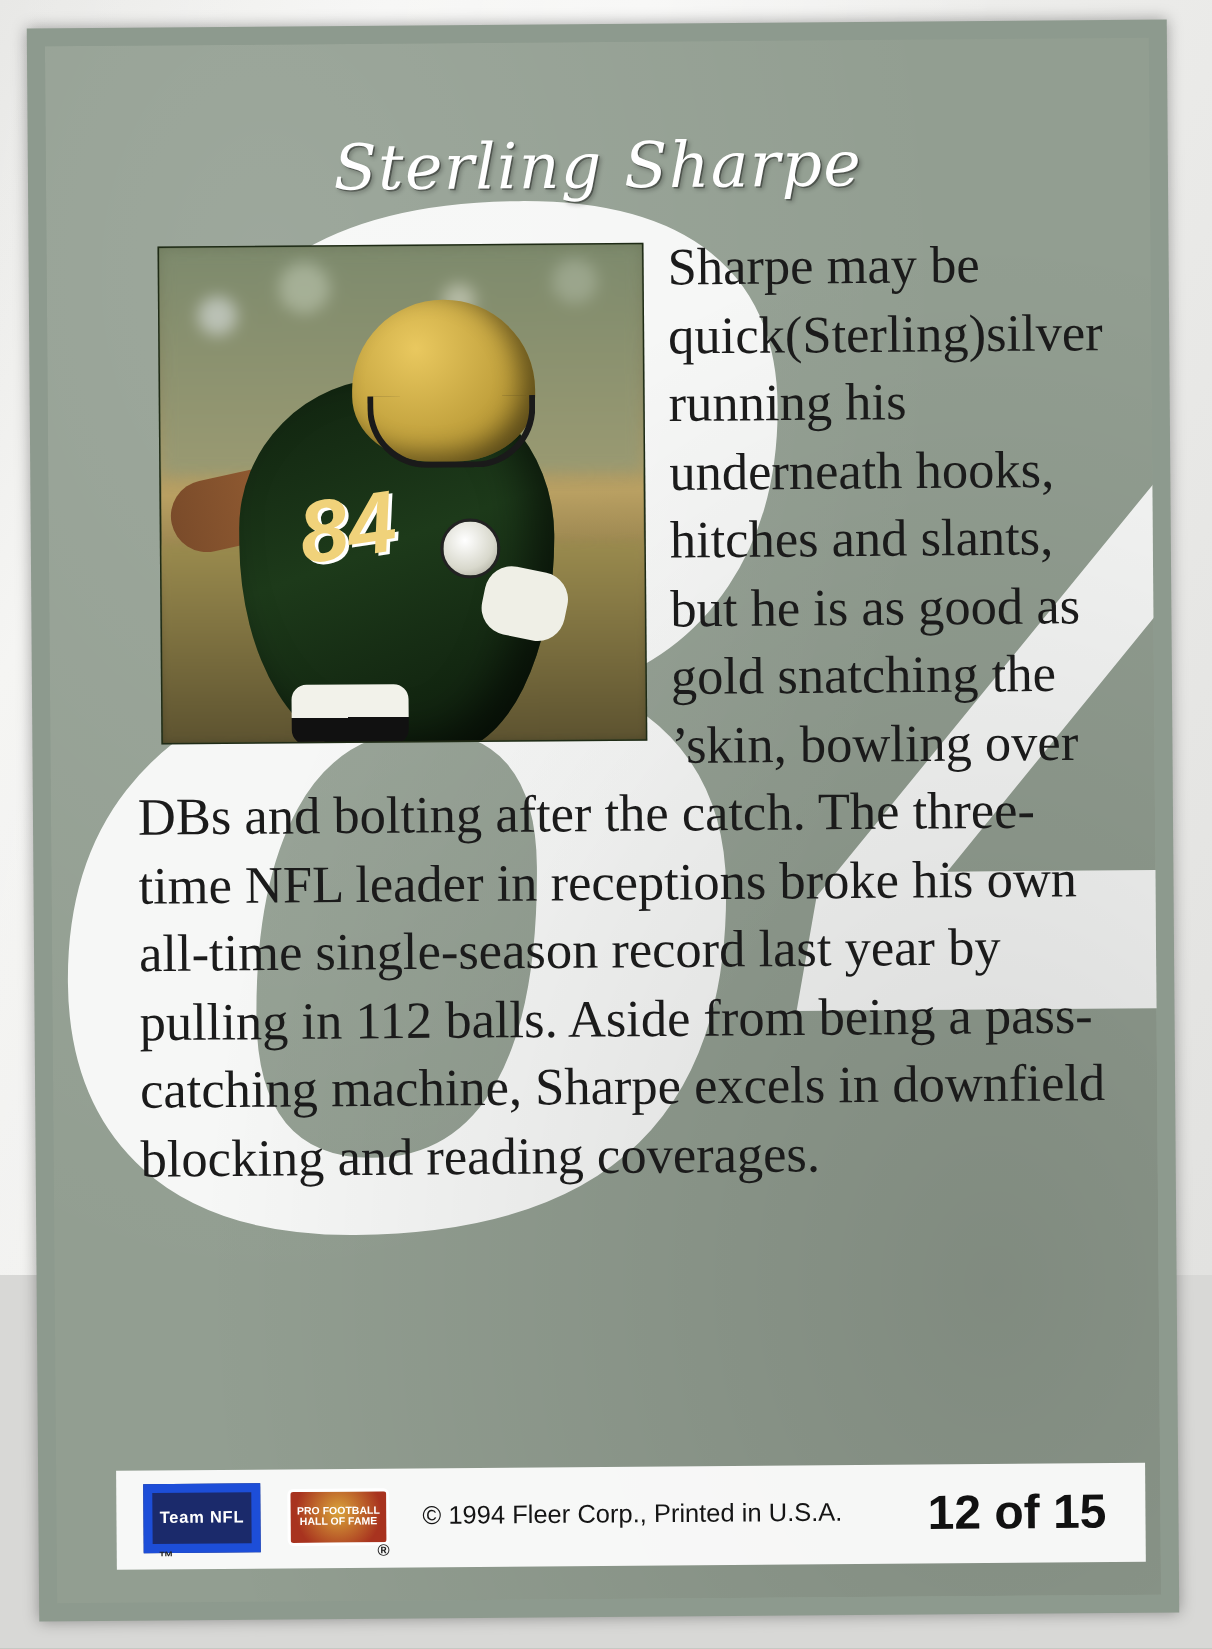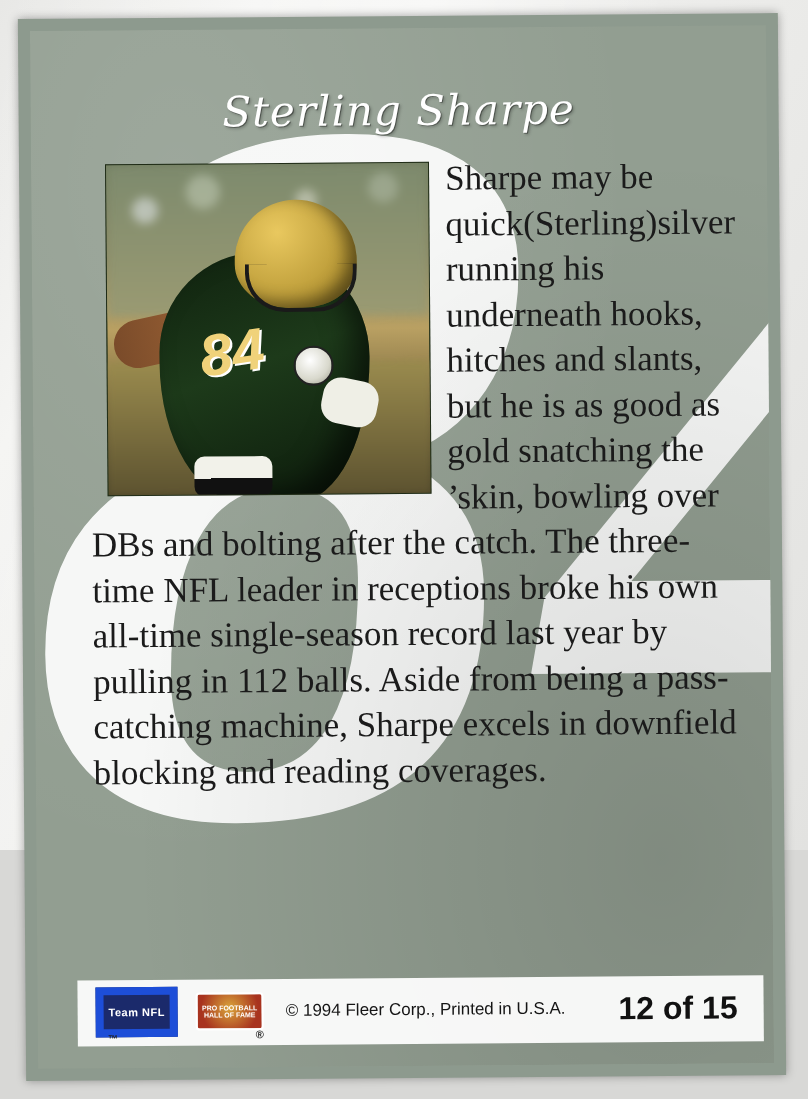--- a/index.html
+++ b/index.html
@@ -216,21 +216,21 @@
     right: 18px;
     bottom: 30px;
     height: 52px;
     display: flex;
     align-items: center;
     z-index: 7;
   }
   .logo-nfl {
     width: 66px; height: 34px;
     background: #1b2a6b;
-    border: 8px solid #1d4ed8;
+    border: 6px solid #1d4ed8;
     color: #ffffff;
     font-family: "Liberation Sans", sans-serif;
     font-size: 11px;
     font-weight: bold;
     display:flex; align-items:center; justify-content:center;
     letter-spacing: 0.5px;
     position: relative;
   }
   .logo-nfl .tm {
     position:absolute; bottom:-15px; left:4px;

